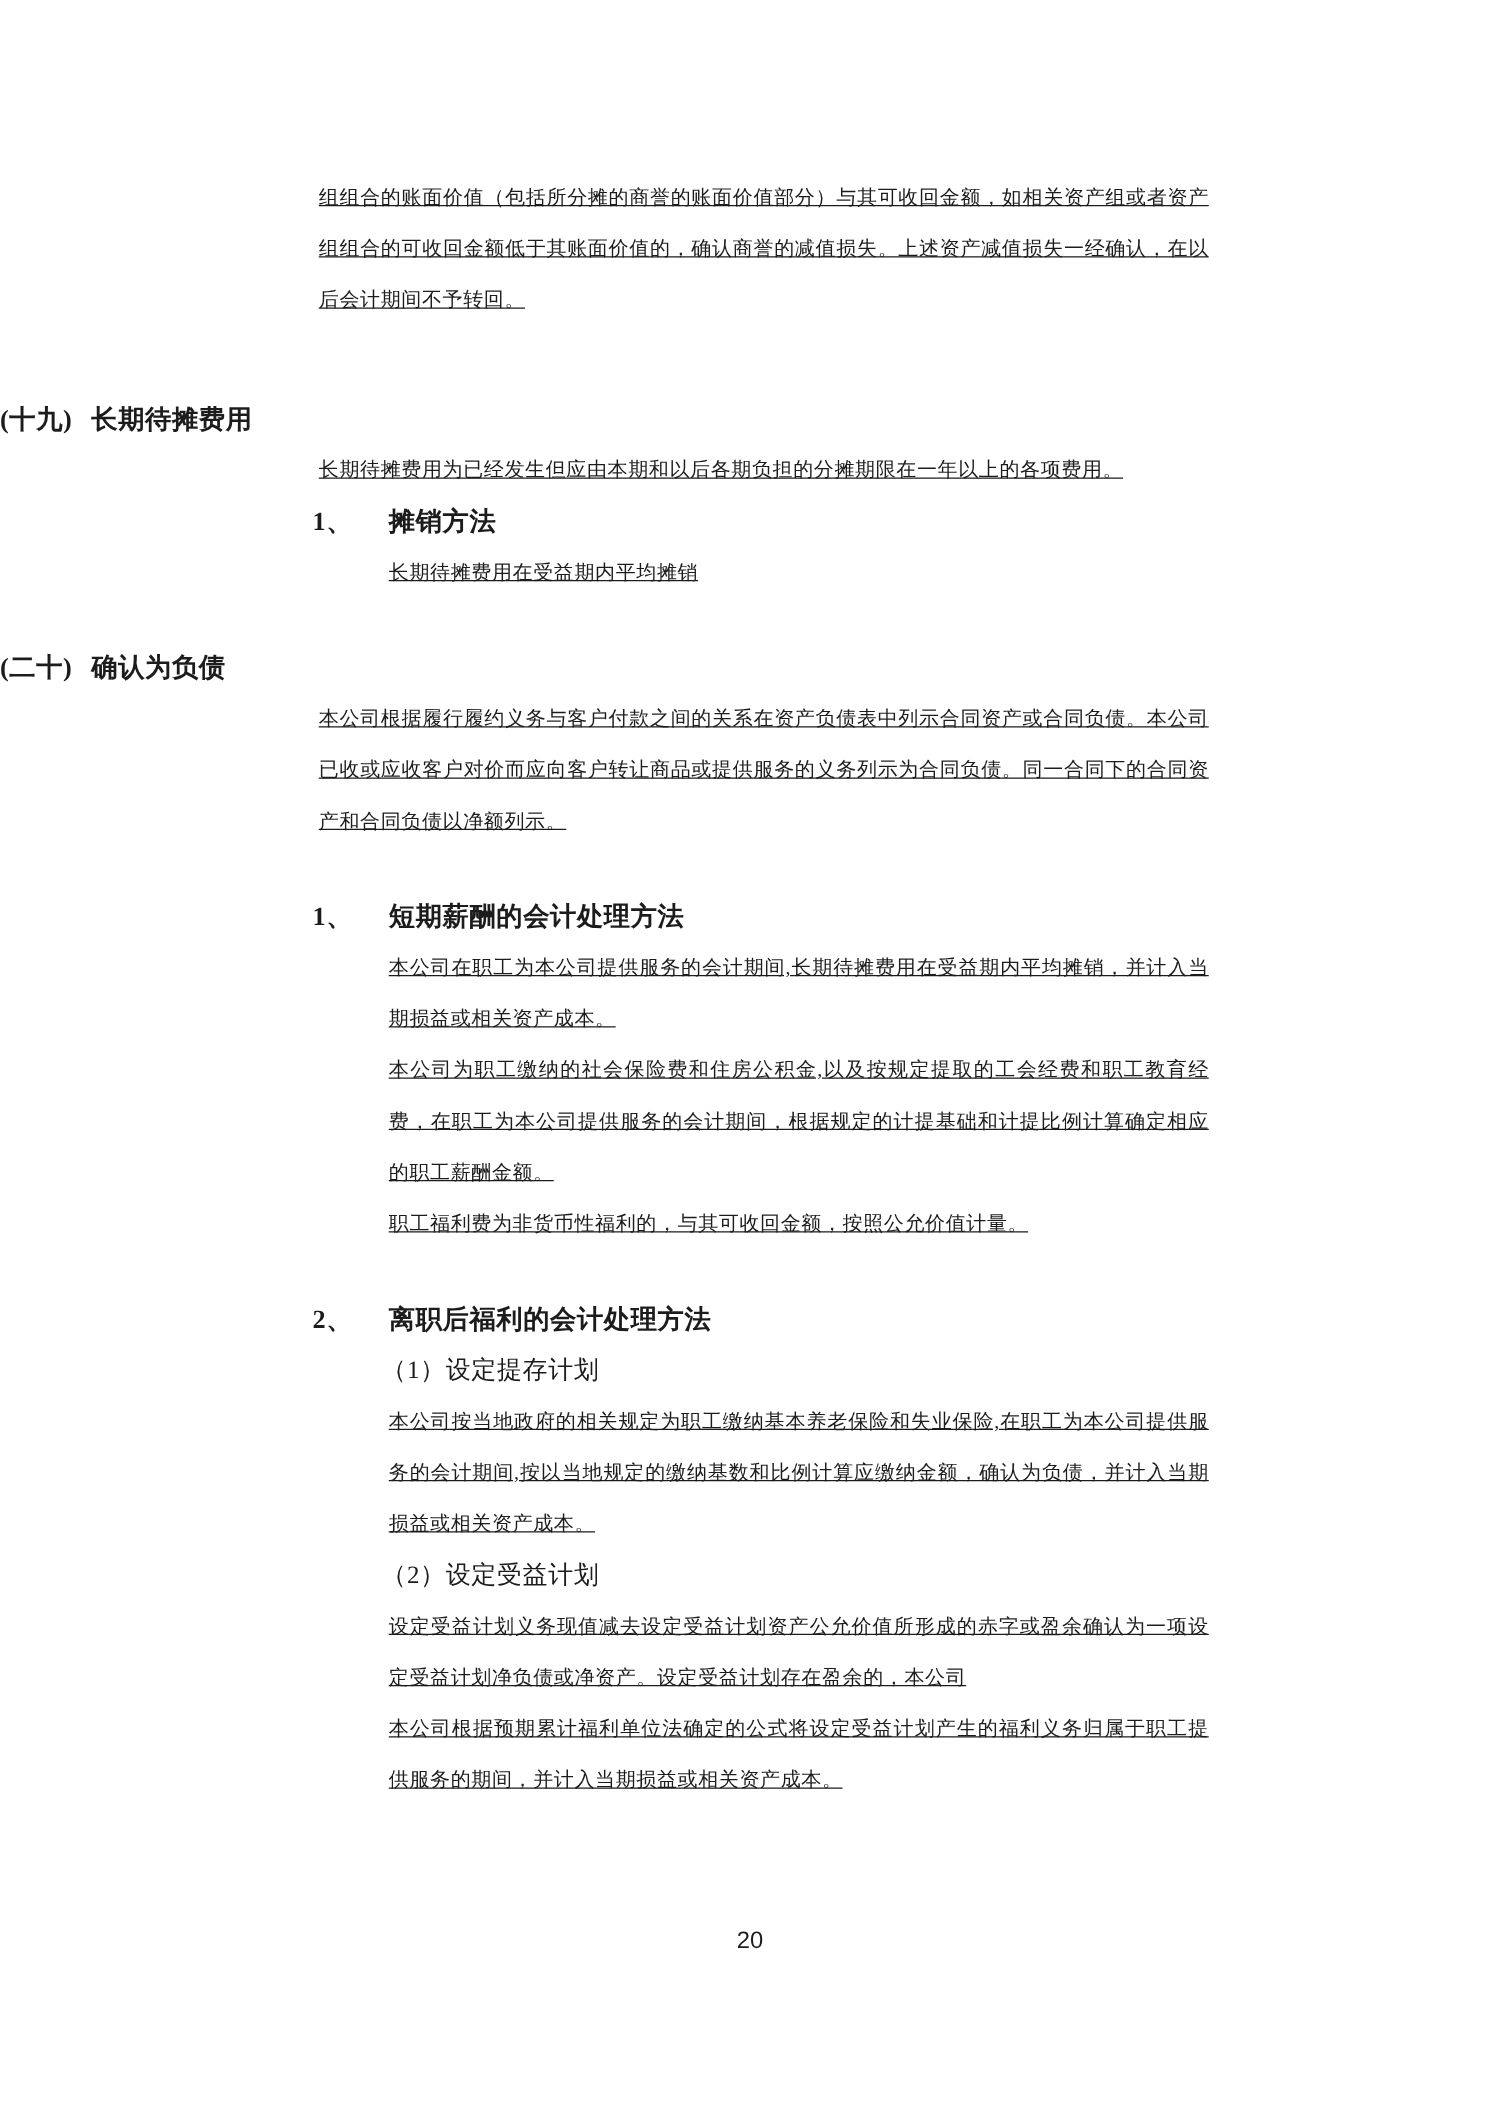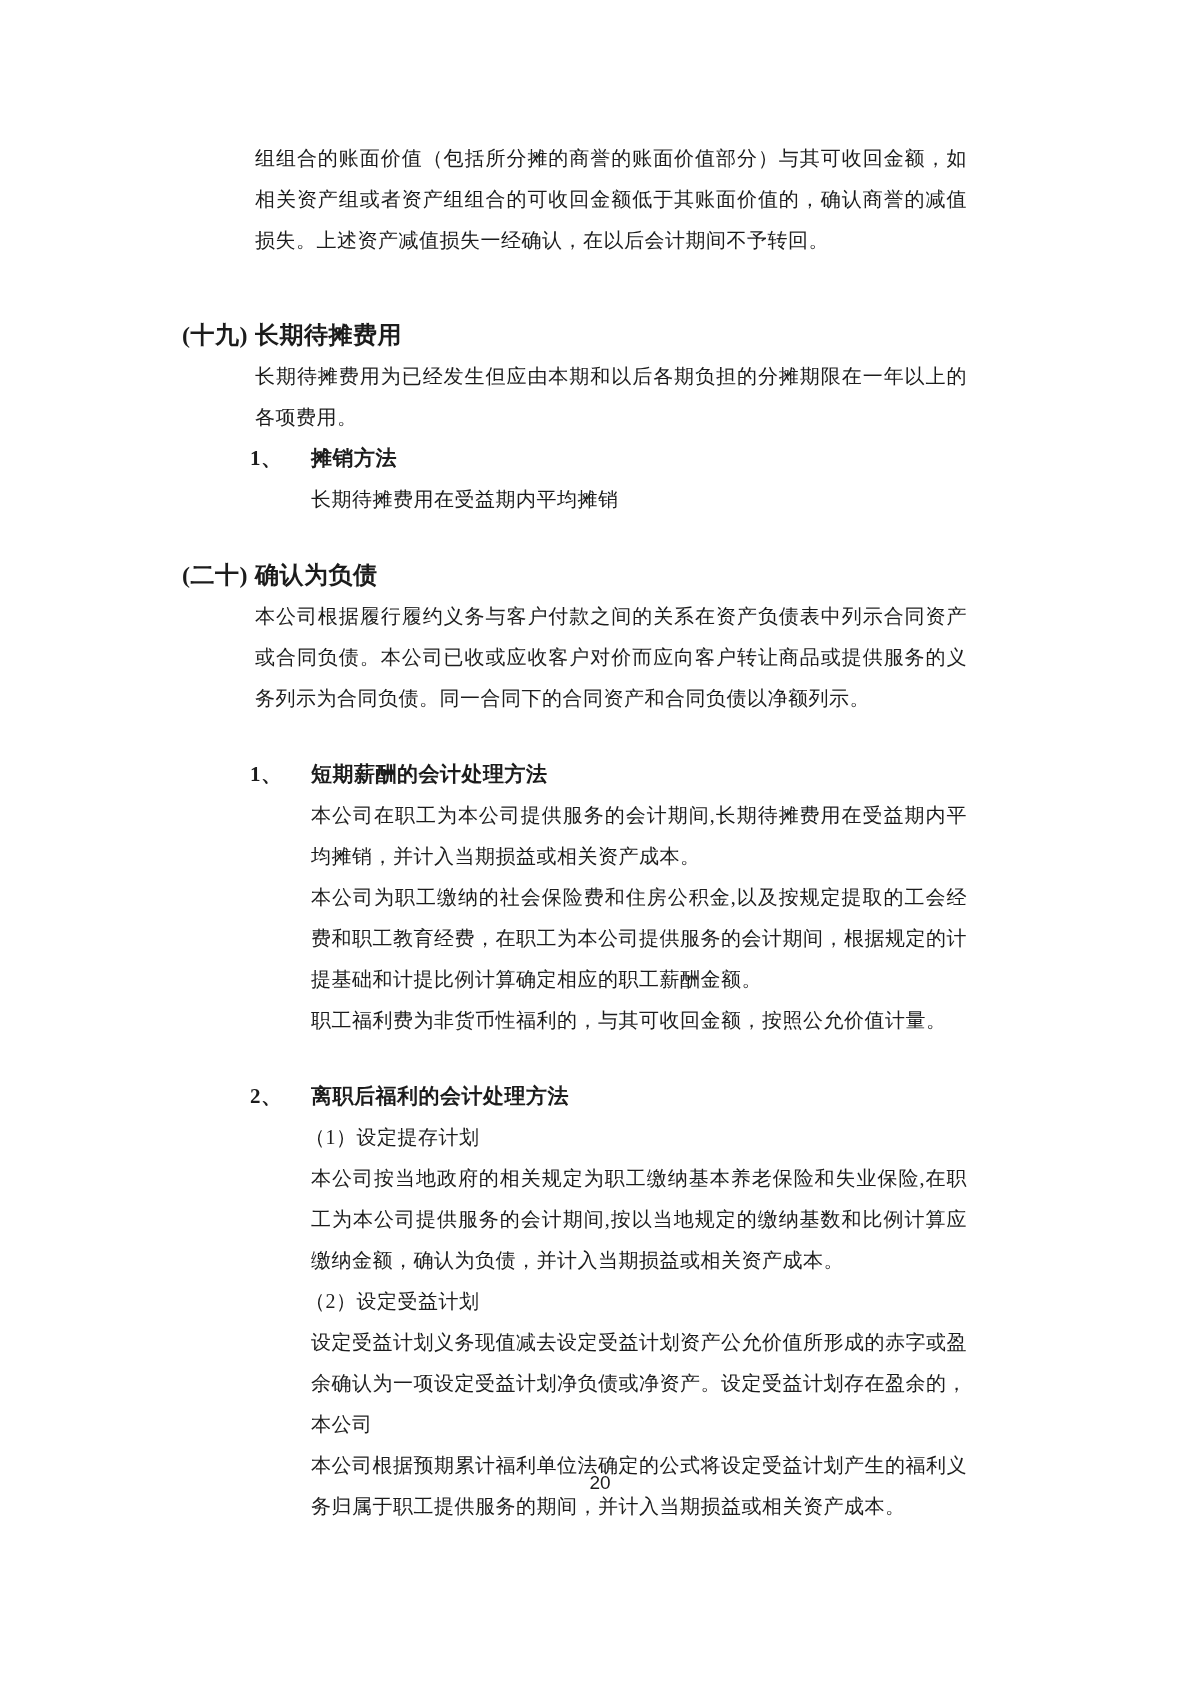--- a/index.html
+++ b/index.html
@@ -17,38 +17,38 @@
     color: #1c1c1c;
     overflow: hidden;
   }
   .content {
     position: absolute;
     top: 138px;
     left: 0;
     right: 0;
   }
   .para {
-    font-size: 20px;
+    font-size: 16px;
     line-height: 41px;
     text-align: justify;
     letter-spacing: 0.5px;
+    text-decoration: underline;
   }
   .para.lvl1 {            
     margin-left: 255px;
     width: 712px;
   }
   .para.lvl2 {            
     margin-left: 311px;
     width: 656px;
   }
   .sec-head {
     display: flex;
-    margin-left: 182px;
     font-weight: bold;
-    font-size: 24px;
+    font-size: 21px;
     line-height: 41px;
     letter-spacing: 0.5px;
   }
   .sec-head .sec-num {
     min-width: 73px;
   }
   .sub-head {
     display: flex;
     margin-left: 250px;
     font-weight: bold;
@@ -62,21 +62,21 @@
   .item-label {
     margin-left: 305px;
     font-size: 20px;
     line-height: 41px;
     letter-spacing: 0.5px;
   }
   .gap-md { height: 35px; }
   .gap-lg { height: 54px; }
   .page-number {
     position: absolute;
-    top: 1472px;
+    top: 1542px;
     left: 0;
     width: 100%;
     text-align: center;
     font-family: "Liberation Sans", "DejaVu Sans", sans-serif;
     font-size: 19px;
     color: #1c1c1c;
   }
 </style>
 </head>
 <body>

